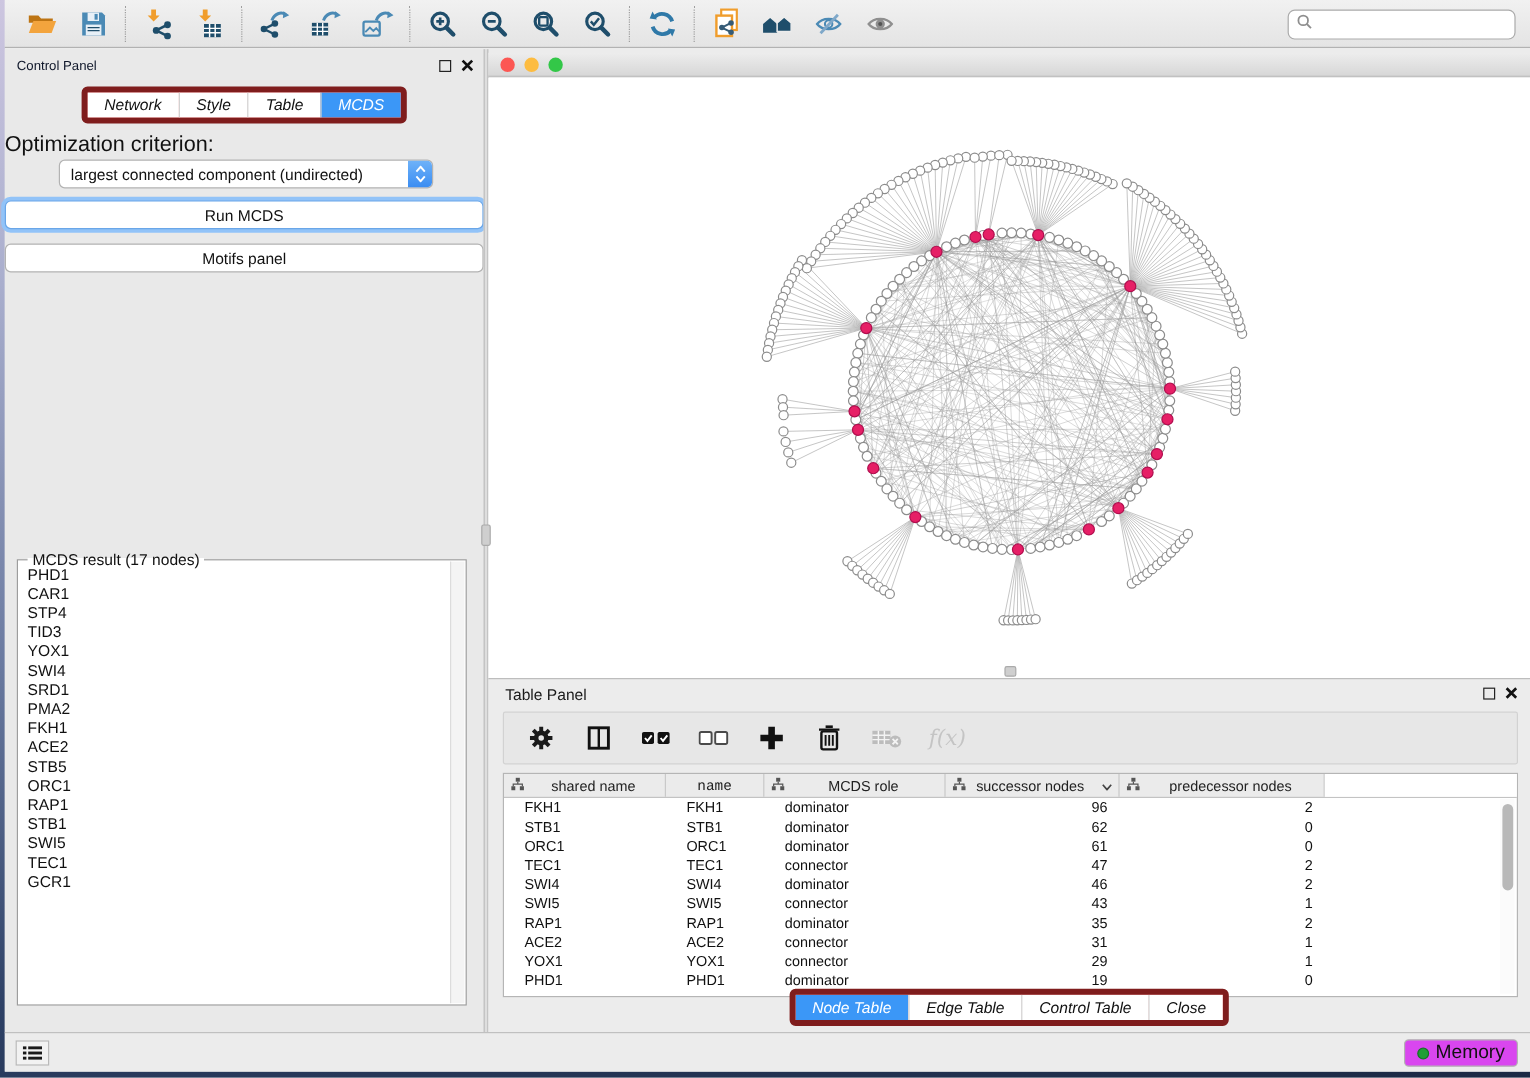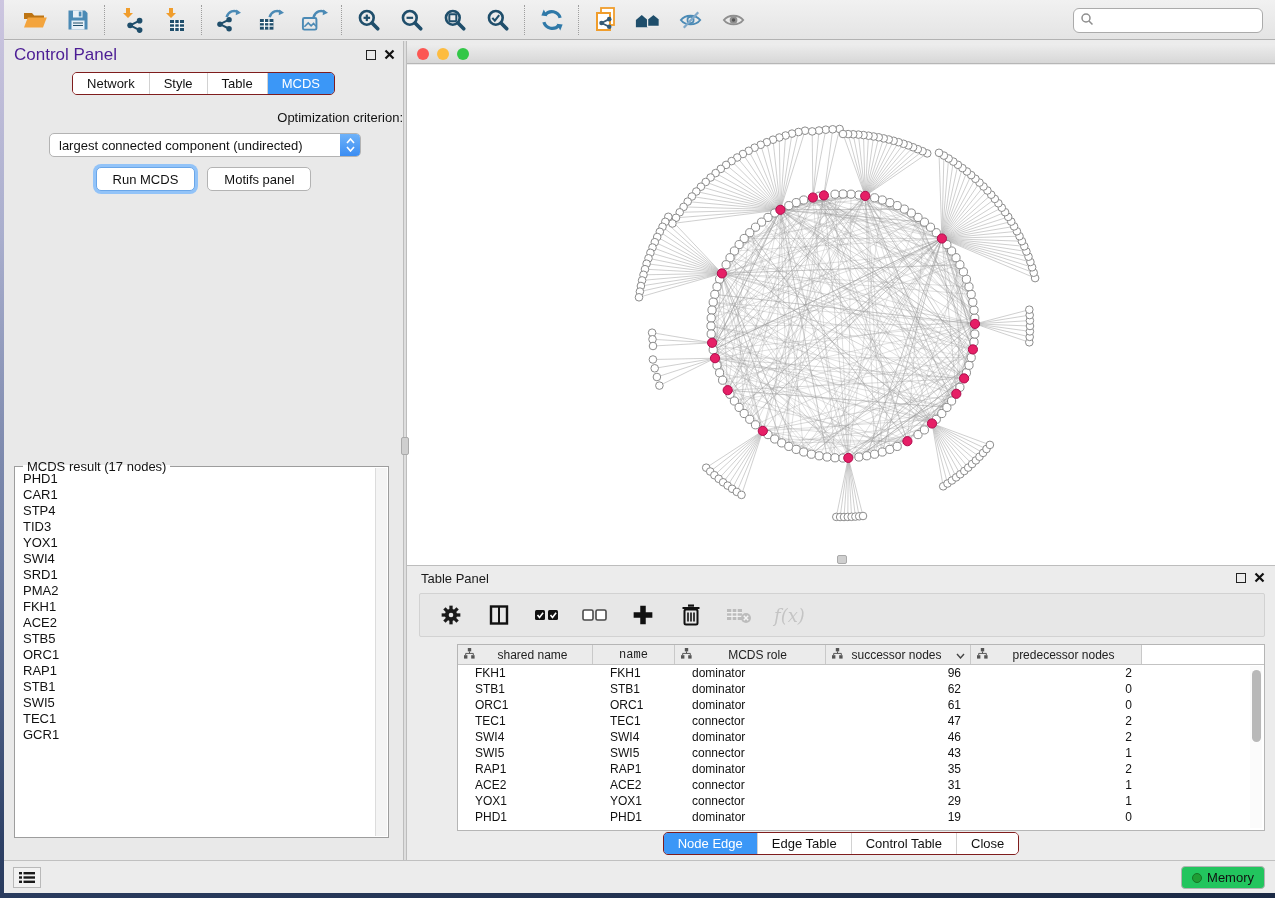--- a/index.html
+++ b/index.html
@@ -20,38 +20,38 @@
   .ticon { width:27px; height:27px; display:flex; align-items:center; justify-content:center; cursor:default; }
   .ticon svg { display:block; }
   .searchbox { position:absolute; right:12px; top:8px; width:190px; height:25px; background:#fff;
     border:1px solid #ababab; border-radius:6px; display:flex; align-items:center; padding:0 6px; }
   .searchbox input { border:none; outline:none; flex:1; font-size:12px; height:20px; background:transparent;
     font-family:"Liberation Sans",sans-serif; }
 
   
   .control-panel { position:absolute; left:0; top:41px; width:399px; bottom:33px; background:#e9e9e9; }
   .cp-header { position:absolute; top:4px; left:10px; right:8px; height:20px; display:flex; align-items:center; }
-  .cp-title { font-size:17px; color:#4c1d95; }
+  .cp-title { font-size:11px; color:#0f172a; }
   .win-btns { margin-left:auto; display:flex; gap:8px; align-items:center; }
   .float-btn { width:10px; height:10px; border:1.6px solid #222; background:transparent; }
   .close-btn { font-size:13px; font-weight:bold; color:#111; line-height:10px; }
   .cp-tabs { position:absolute; top:31px; left:0; width:100%; display:flex; justify-content:center; }
-  .seg { display:inline-flex; background:#fca5a5; border:1px solid #7f1d1d; border-radius:5px; overflow:hidden; }
+  .seg { display:inline-flex; background:#fca5a5; border:5px solid #7f1d1d; border-radius:5px; overflow:hidden;font-style:italic; }
   .seg .tab { padding:3px 14px; font-size:13px; color:#111; border-left:1px solid #d2d2d2; background:#fff; cursor:default; }
   .seg .tab:first-child { border-left:none; }
   .seg .tab.active { background:#3b97f7; color:#fff; }
   .cp-body { position:absolute; left:8px; right:8px; top:42px; height:375px; background:#e8e8e8;
     border:1px solid #c2c2c2; border-radius:4px; z-index:-1; }
-  .opt-label { position:absolute; top:69px; left:0; width:100%; text-align:right; font-size:13px; color:#111; }
+  .opt-label { position:absolute; top:69px; left:0; width:100%; text-align:left; font-size:18px; color:#111; }
   .dropdown { position:absolute; top:92px; left:45px; width:312px; height:24px; background:#fff;
     border:1px solid #b3b3b3; border-radius:5px; display:flex; align-items:center; font-size:13px; }
   .dropdown .dval { flex:1; padding-left:9px; color:#111; white-space:nowrap; overflow:hidden; }
   .dropdown .stepper { width:20px; height:22px; margin:0; background:linear-gradient(#6eb2f9,#3b8df2);
     border-radius:0 4px 4px 0; display:flex; flex-direction:column; align-items:center; justify-content:center; gap:2px; }
-  .btn-row { position:absolute; top:126px; left:0; width:100%; display:flex; justify-content:center; gap:12px; }
+  .btn-row { position:absolute; top:126px; left:0; width:100%; display:flex; justify-content:center; gap:12px;flex-direction:column; }
   .mac-btn { height:24px; padding:0 16px; background:#fff; border:1px solid #b3b3b3; border-radius:5px;
     font-size:13px; color:#111; font-family:"Liberation Sans",sans-serif; }
   .mac-btn.focused { box-shadow:0 0 0 3px #92c3f8; border-color:#6aa6e8; }
 
   .result-box { position:absolute; left:10px; top:425px; width:375px; height:372px; background:#fff;
     border:1px solid #9d9d9d; margin:0; padding:0; }
   .result-legend { position:absolute; top:-8px; left:8px; background:#fff; padding:0 4px; font-size:13px; color:#111;
     background:linear-gradient(#e9e9e9 40%,#fff 40%); }
   .result-list { position:absolute; inset:4px 14px 2px 8px; overflow:hidden; }
   .result-item { font-size:13px; line-height:16px; color:#111; }
@@ -77,41 +77,41 @@
 
   
   .table-panel { position:absolute; left:403px; top:565px; right:0; bottom:33px; background:#ececec; border-top:1px solid #bdbdbd; }
   .tp-header { position:absolute; top:3px; left:14px; right:10px; height:18px; display:flex; align-items:center; }
   .tp-title { font-size:13px; color:#1a1a1a; }
   .tp-toolbar { position:absolute; top:27px; left:12px; right:10px; height:44px; background:#e7e7e7;
     border:1px solid #d2d2d2; border-radius:2px; display:flex; align-items:center; gap:22px; padding-left:18px; }
   .tp-tool { height:26px; min-width:26px; display:flex; align-items:center; justify-content:center; }
   .tp-tool.disabled { opacity:.55; }
 
-  .dtable { position:absolute; top:78px; left:12px; right:10px; height:187px; background:#fff; border:1px solid #b5b5b5;margin-left:38px; }
+  .dtable { position:absolute; top:78px; left:12px; right:10px; height:187px; background:#fff; border:1px solid #b5b5b5; }
   .thead { display:flex; height:20px; background:#ebebeb; border-bottom:1px solid #c3c3c3; }
   .th { display:flex; align-items:center; font-size:12px; color:#222; border-right:1px solid #c9c9c9;
     padding-left:6px; gap:4px; position:relative; }
   .th .th-label { flex:1; text-align:center; padding-right:6px; white-space:nowrap; overflow:hidden; }
   .th.filler { border-right:none; flex:1; background:#fff; }
   .trow { display:flex; height:16px; }
   .td { font-size:12px; color:#111; line-height:16px; white-space:nowrap; overflow:hidden; }
   .td.left { padding-left:17px; text-align:left; }
   .td.right { padding-right:10px; text-align:right; }
   .tbody-scroll { position:absolute; top:21px; right:2px; bottom:2px; width:12px; background:#fbfbfb; }
   .tbody-thumb { position:absolute; top:4px; left:1.5px; width:9px; height:72px; background:#b8b8b8; border-radius:5px; }
 
   .tp-tabs { position:absolute; bottom:5px; left:0; right:0; display:flex; justify-content:center; }
 
   
   .statusbar { position:absolute; left:0; right:0; bottom:0; height:33px; background:#ececec; border-top:1px solid #c0c0c0; }
   .list-btn { position:absolute; left:9px; top:6px; width:28px; height:21px; background:#f2f2f2;
     border:1px solid #b9b9b9; display:flex; align-items:center; justify-content:center; }
-  .memory-btn { position:absolute; right:10px; top:5px; height:23px; background:#22c55e; border:1px solid #b3b3b3;
-    border-radius:4px; display:flex; align-items:center; gap:5px; padding:0 10px; font-size:13px; color:#111; }
+  .memory-btn { position:absolute; right:10px; top:5px; height:23px; background:#d946ef; border:1px solid #b3b3b3;
+    border-radius:4px; display:flex; align-items:center; gap:5px; padding:0 10px; font-size:16px; color:#111; }
   .mem-dot { width:10px; height:10px; border-radius:50%; background:#1f9e35; border:1px solid #157426; }
 </style>
 </head>
 <body>
 
 <div class="app">
 
   <div class="toolbar">
     <div id="toolbar-groups" style="display:flex;align-items:center;height:100%">
         <span class="tgroup">
@@ -1351,21 +1351,21 @@
             <div class="td right" style="width: 145px;">19</div>
             <div class="td right" style="width: 171px;">0</div>
           </div>
         </div>
       <div class="tbody-scroll">
         <div class="tbody-thumb"></div>
       </div>
     </div>
     <div class="tp-tabs">
         <span class="seg" id="tp-tabs">
-          <span class="tab active">Node Edge</span>
+          <span class="tab active">Node Table</span>
           <span class="tab">Edge Table</span>
           <span class="tab">Control Table</span>
           <span class="tab">Close</span>
         </span>
       </div>
   </div>
 
   <div class="statusbar">
     <span class="list-btn">
       <svg width="16" height="13" viewBox="0 0 16 13">

